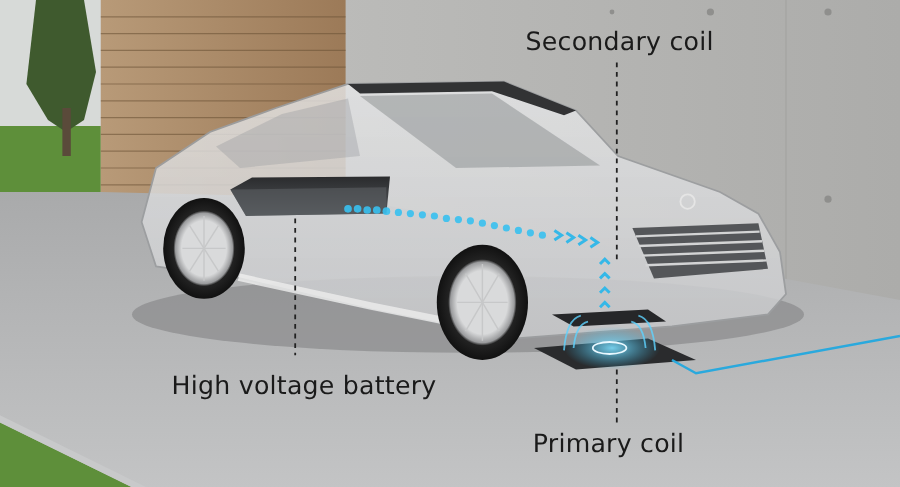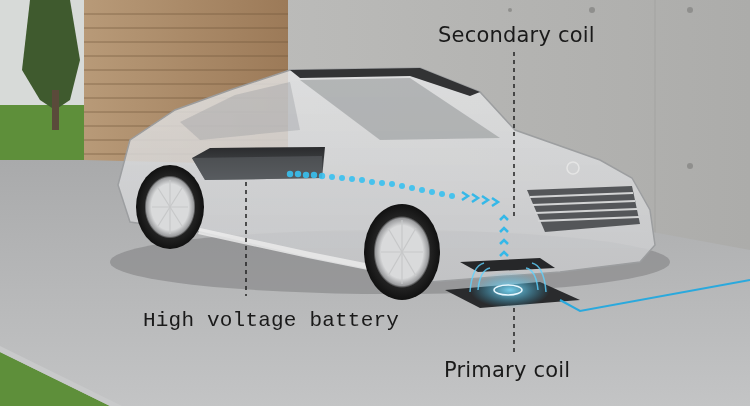--- a/index.html
+++ b/index.html
@@ -1,21 +1,21 @@
 <!DOCTYPE html>
 <html><head>
   <meta charset="utf-8">
   <style>
     html, body { margin: 0; padding: 0; }
     body { width: 750px; height: 406px; overflow: hidden; background: #bdbdbb; font-family: "DejaVu Sans", sans-serif; }
     .scene { position: relative; width: 750px; height: 406px; overflow: hidden; }
     .scene svg { position: absolute; left: 0; top: 0; }
     .label { position: absolute; color: #1a1a1a; font-size: 21px; white-space: nowrap; letter-spacing: 0.2px; font-family: "DejaVu Sans", sans-serif; }
     #lbl-secondary { left: 438px; top: 23px; }
-    #lbl-battery { left: 143px; top: 309px; font-family: Liberation Mono, monospace; }
+    #lbl-battery { left: 143px; top: 309px; }
     #lbl-primary { left: 444px; top: 358px; }
   </style>
 </head>
 <body>
 
 <div class="scene">
   <svg width="750" height="406" viewBox="0 0 750 406">
     <defs>
       <linearGradient id="wallG" x1="0" y1="0" x2="1" y2="0">
         <stop offset="0" stop-color="#c4c4c2"></stop>

